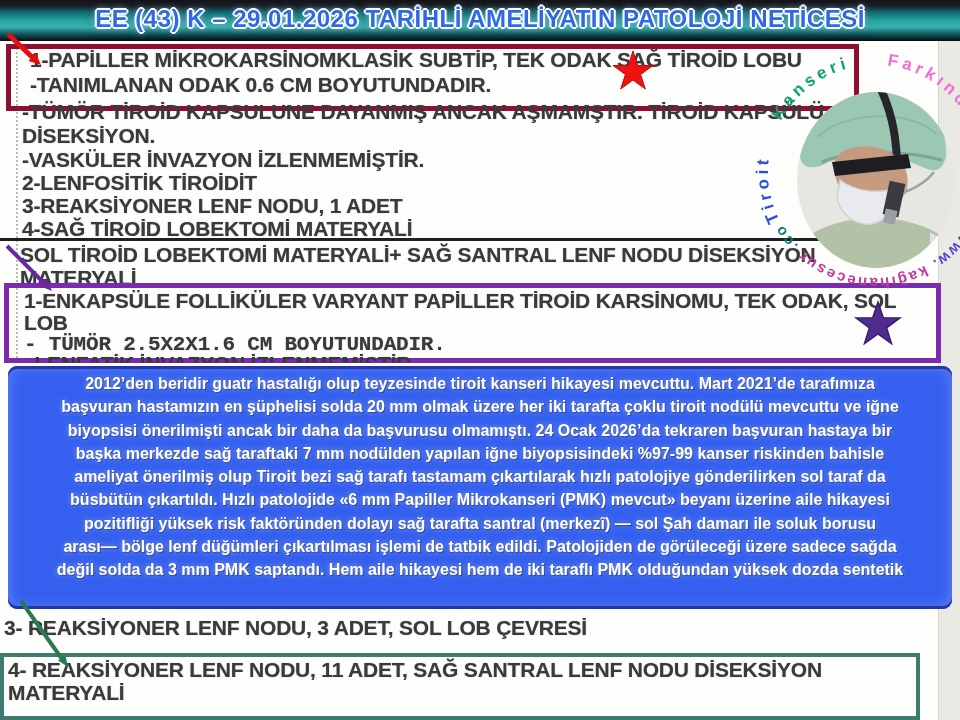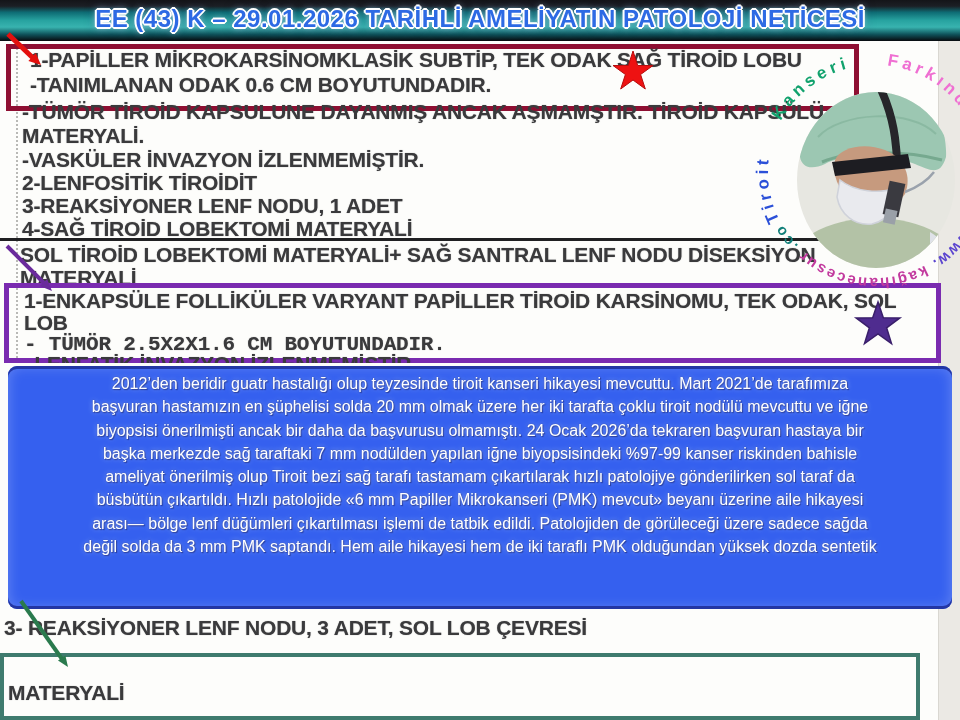--- a/index.html
+++ b/index.html
@@ -36,21 +36,21 @@
   .box-teal{left:0px;top:653px;width:912px;height:59px;border:4px solid #3f7b6e;}
   .clip-line{position:absolute;left:22px;top:352px;width:540px;height:11px;overflow:hidden;}
   
   .note-panel{
     position:absolute;left:8px;top:366px;width:944px;height:243px;
     background:#3560ef;border-radius:9px;overflow:hidden;
     box-shadow:inset 0 3px 0 #2336a4,inset 0 -3px 0 #2336a4,inset 0 0 14px rgba(255,255,255,.25);
   }
   .noteline{
     width:100%;text-align:center;white-space:nowrap;
-    font-size:16px;font-weight:normal;color:#ffffff;line-height:23.3px;
+    font-size:16px;font-weight:bold;color:#ffffff;line-height:23.3px;
     text-shadow:0 0 5px #8fb2ff,0 0 2px #22318f,1px 1px 1px rgba(18,28,110,.8);
   }
   .note-inner{padding-top:6px;}
   .overlay{position:absolute;left:0;top:0;pointer-events:none;}
 </style>
 </head>
 <body>
 
 <div id="stage">
 
@@ -59,21 +59,21 @@
   </div>
 
   <div class="scan-edge-left"></div>
   <div class="scan-edge-right"></div>
 
   <div class="hl-box box-red"></div>
   <div class="docline doctext" style="left:30px;top:48px;">1-PAPİLLER MİKROKARSİNOMKLASİK SUBTİP, TEK ODAK  SAĞ TİROİD LOBU</div>
   <div class="docline doctext" style="left:30px;top:73px;">-TANIMLANAN ODAK 0.6 CM BOYUTUNDADIR.</div>
 
   <div class="docline doctext" style="left:22px;top:100px;">-TÜMÖR TİROİD KAPSULUNE DAYANMIŞ ANCAK AŞMAMŞTIR. TİROİD KAPSÜLÜ</div>
-  <div class="docline doctext" style="left:22px;top:124px;">MATERYALİ.</div>
+  <div class="docline doctext" style="left:22px;top:124px;">DİSEKSİYON.</div>
   <div class="docline doctext" style="left:22px;top:148px;">-VASKÜLER İNVAZYON İZLENMEMİŞTİR.</div>
   <div class="docline doctext" style="left:22px;top:171px;">2-LENFOSİTİK TİROİDİT</div>
   <div class="docline doctext" style="left:22px;top:194px;">3-REAKSİYONER LENF NODU, 1 ADET</div>
   <div class="docline doctext" style="left:22px;top:217px;">4-SAĞ TİROİD LOBEKTOMİ MATERYALİ</div>
 
   <div class="separator"></div>
 
   <div class="docline doctext" style="left:20px;top:243px;">SOL TİROİD LOBEKTOMİ MATERYALİ+ SAĞ SANTRAL LENF NODU DİSEKSİYON</div>
   <div class="docline doctext" style="left:20px;top:266px;">MATERYALİ</div>
 
@@ -87,27 +87,29 @@
   </div>
 
   <div class="note-panel">
     <div class="note-inner">
       <div class="noteline">2012’den beridir guatr hastalığı olup teyzesinde tiroit kanseri hikayesi mevcuttu. Mart 2021’de tarafımıza</div>
       <div class="noteline">başvuran hastamızın en şüphelisi solda 20 mm olmak üzere her iki tarafta çoklu tiroit nodülü mevcuttu ve iğne</div>
       <div class="noteline">biyopsisi önerilmişti ancak bir daha da başvurusu olmamıştı. 24 Ocak 2026’da tekraren başvuran hastaya bir</div>
       <div class="noteline">başka merkezde sağ taraftaki 7 mm nodülden yapılan iğne biyopsisindeki %97-99 kanser riskinden bahisle</div>
       <div class="noteline">ameliyat önerilmiş olup Tiroit bezi sağ tarafı tastamam çıkartılarak  hızlı patolojiye gönderilirken sol taraf da</div>
       <div class="noteline">büsbütün çıkartıldı. Hızlı patolojide «6 mm Papiller Mikrokanseri  (PMK) mevcut» beyanı üzerine aile hikayesi</div>
+      <div class="noteline">pozitifliği yüksek risk faktöründen dolayı sağ tarafta santral (merkezî) — sol Şah damarı ile soluk borusu</div>
       <div class="noteline">arası— bölge lenf düğümleri çıkartılması işlemi de tatbik edildi.  Patolojiden de görüleceği üzere sadece sağda</div>
       <div class="noteline">değil solda da 3 mm PMK saptandı. Hem aile hikayesi hem de iki taraflı PMK olduğundan yüksek dozda sentetik</div>
     </div>
   </div>
 
   <div class="docline doctext" style="left:4px;top:616px;">3- REAKSİYONER LENF NODU, 3 ADET, SOL LOB ÇEVRESİ</div>
   <div class="hl-box box-teal"></div>
+  <div class="docline doctext" style="left:8px;top:658px;">4- REAKSİYONER LENF NODU, 11 ADET, SAĞ SANTRAL LENF NODU DİSEKSİYON</div>
   <div class="docline doctext" style="left:8px;top:681px;">MATERYALİ</div>
 
   <svg class="overlay" width="960" height="720" viewBox="0 0 960 720">
 
     <g>
       <line x1="8" y1="34" x2="33" y2="58" stroke-width="5" stroke="#e3100e"></line>
       <polygon points="41,65 28.4,61.1 35.8,52.9" fill="#e3100e"></polygon>
     </g>
 
     <g>

